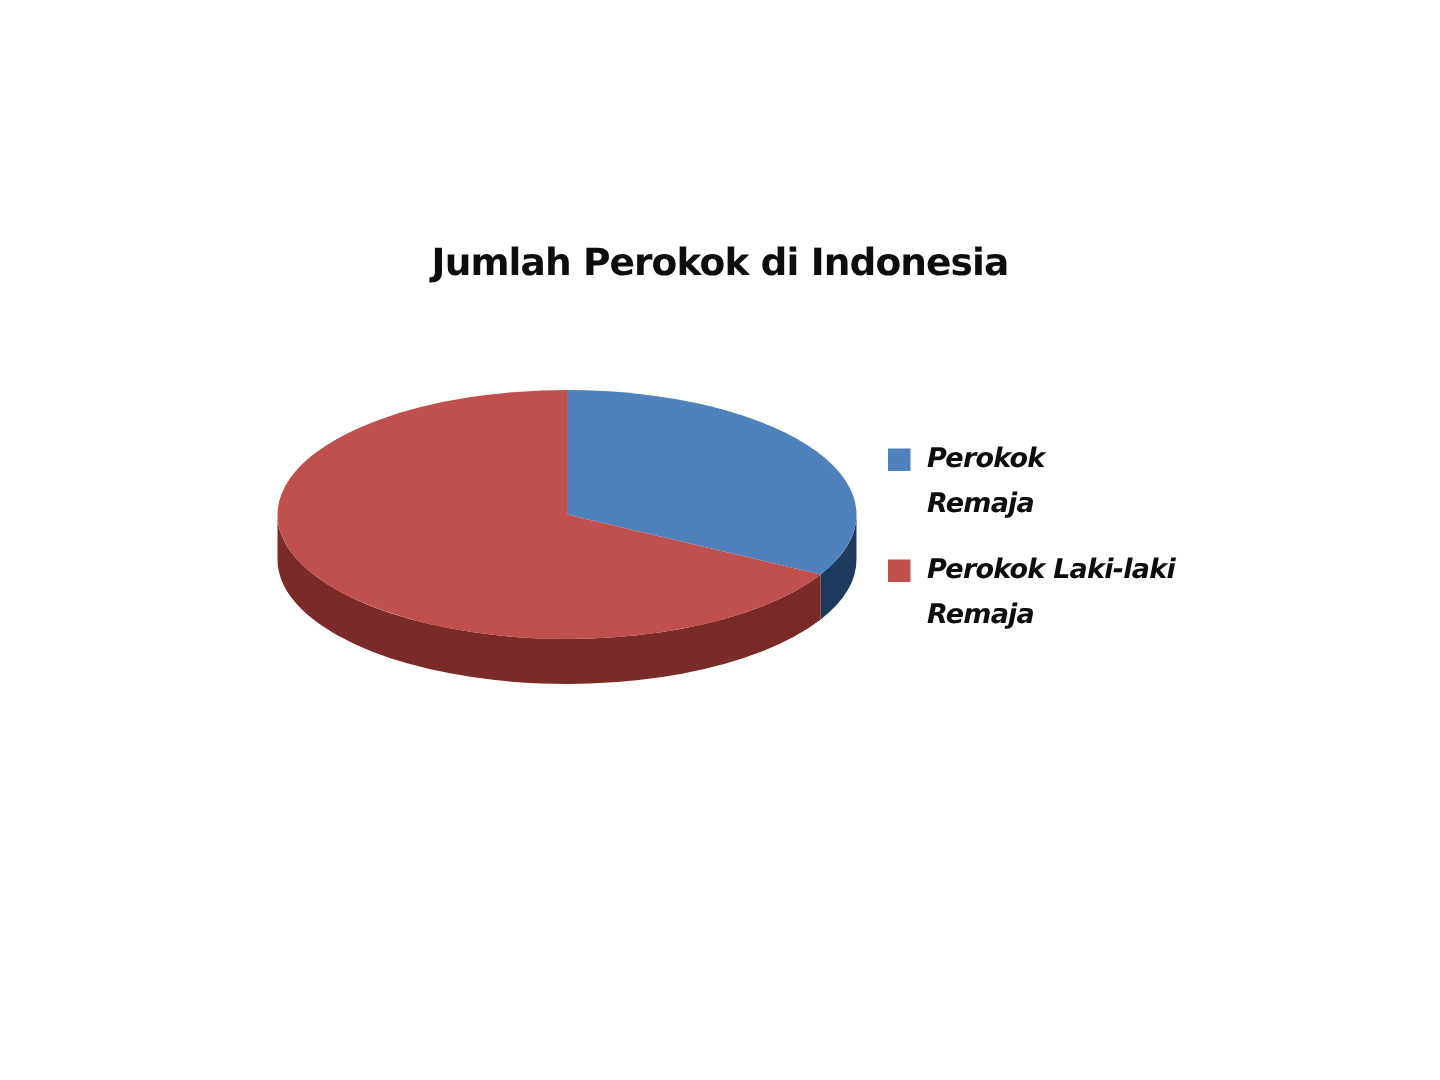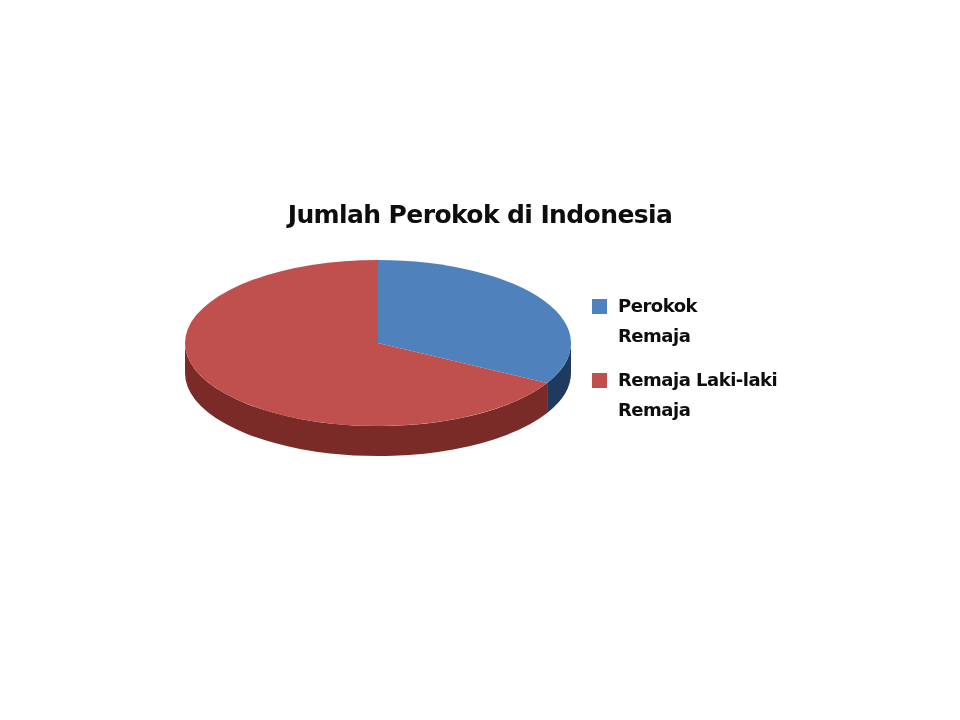--- a/index.html
+++ b/index.html
@@ -26,21 +26,20 @@
     left: 0;
     top: 160px;
     width: 960px;
     text-align: center;
     font-family: "DejaVu Sans", sans-serif;
     font-size: 25px;
     font-weight: bold;
     letter-spacing: -0.6px;
     color: #0d0d0d;
     white-space: nowrap;
-    margin-top: 40px;
   }
 
   
   #pie-wrap {
     position: absolute;
     left: 170px;
     top: 245px;
     width: 420px;
     height: 270px;
   }
@@ -49,20 +48,21 @@
     width: 420px;
     height: 270px;
   }
 
   
   #legend {
     position: absolute;
     left: 590px;
     top: 291px;
     width: 230px;
+    font-style: italic;
   }
   .legend-entry {
     position: relative;
     margin-bottom: 14px;
     padding-left: 28px;
     font-family: "DejaVu Sans", sans-serif;
     font-size: 18px;
     font-weight: bold;
     letter-spacing: -0.5px;
     line-height: 30px;
@@ -98,18 +98,18 @@
   <div id="legend">
 
     <div class="legend-entry">
       <span class="legend-swatch" style="background:#4F81BD"></span>
       <span class="legend-label">Perokok</span>
       <span class="legend-label">Remaja</span>
     </div>
 
     <div class="legend-entry">
       <span class="legend-swatch" style="background:#C0504D"></span>
-      <span class="legend-label">Remaja Laki-laki</span>
+      <span class="legend-label">Perokok Laki-laki</span>
       <span class="legend-label">Remaja</span>
     </div>
 
   </div>
 </div>
 
 </body></html>

